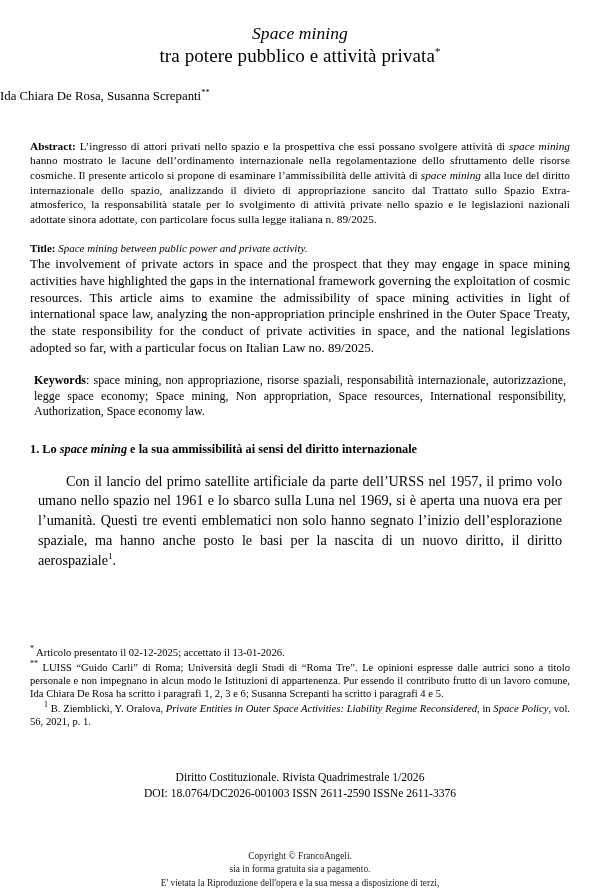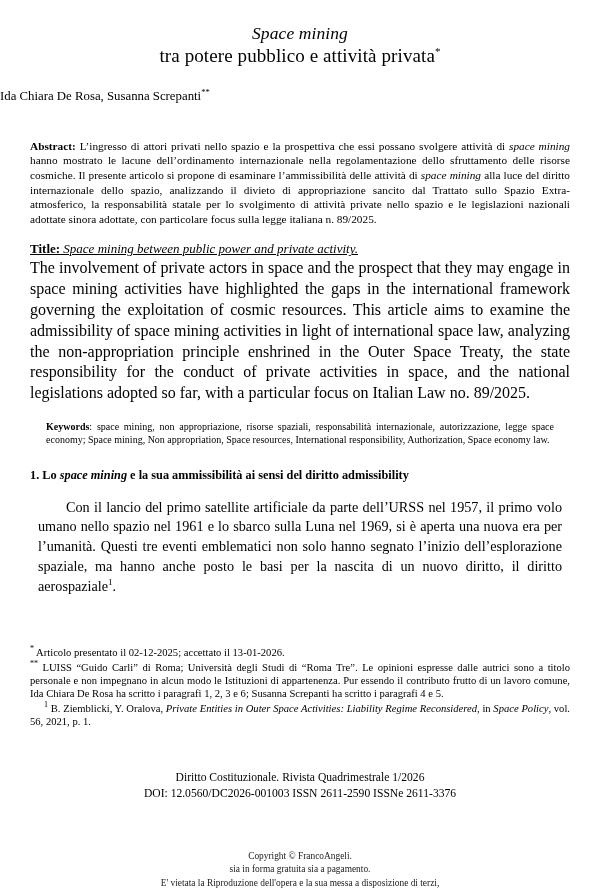--- a/index.html
+++ b/index.html
@@ -71,36 +71,35 @@
   p.abstract-p {
     font-size: 11.3px;
     line-height: 1.295;
   }
   .lbl { font-weight: bold; }
   .it { font-style: italic; }
 
   .title-en-block { margin-top: 15px; }
   p.title-en {
     margin: 0;
+    font-size: 11px;
+    line-height: 1.30;
+  }
+  p.abstract-en {
+    text-align: justify;
+    margin: 0;
     font-size: 13px;
-    line-height: 1.30;
-    text-decoration: underline;
-  }
-  p.abstract-en {
-    text-align: justify;
-    margin: 0;
-    font-size: 16px;
     line-height: 1.30;
   }
 
   .keywords-block { margin-top: 16px; }
   p.keywords {
     text-align: justify;
-    margin: 16px;
-    font-size: 10px;
+    margin: 4px;
+    font-size: 12px;
     line-height: 1.30;
   }
 
   
   .section-heading {
     margin-top: 22px;
     font-size: 12.3px;
     font-weight: bold;
     line-height: 1.3;
     text-align: left;
@@ -198,36 +197,36 @@
   <div class="col title-en-block">
     <p class="title-en"><span class="lbl">Title:</span><span class="it"> Space mining between public power and private activity.</span></p>
     <p class="abstract-en">The involvement of private actors in space and the prospect that they may engage in space mining activities have highlighted the gaps in the international framework governing the exploitation of cosmic resources. This article aims to examine the admissibility of space mining activities in light of international space law, analyzing the non-appropriation principle enshrined in the Outer Space Treaty, the state responsibility for the conduct of private activities in space, and the national legislations adopted so far, with a particular focus on Italian Law no. 89/2025.</p>
   </div>
 
   <div class="col keywords-block">
     <p class="keywords"><span class="lbl">Keywords</span><span>: space mining, non appropriazione, risorse spaziali, responsabilità internazionale, autorizzazione, legge space economy; Space mining, Non appropriation, Space resources, International responsibility, Authorization, Space economy law.</span></p>
   </div>
 
   <div class="col">
-    <div class="section-heading"><span>1. Lo </span><span class="it">space mining</span><span> e la sua ammissibilità ai sensi del diritto admissibility</span></div>
+    <div class="section-heading"><span>1. Lo </span><span class="it">space mining</span><span> e la sua ammissibilità ai sensi del diritto internazionale</span></div>
   </div>
 
   <div class="body-block">
     <p class="body-p"><span>Con il lancio del primo satellite artificiale da parte dell’URSS nel 1957, il primo volo umano nello spazio nel 1961 e lo sbarco sulla Luna nel 1969, si è aperta una nuova era per l’umanità. Questi tre eventi emblematici non solo hanno segnato l’inizio dell’esplorazione spaziale, ma hanno anche posto le basi per la nascita di un nuovo diritto, il diritto aerospaziale</span><span class="sup">1</span><span>.</span></p>
   </div>
 
   <div class="footnotes">
     <p class="fn"><span class="marker">*</span><span> Articolo presentato il 02-12-2025; accettato il 13-01-2026.</span></p>
     <p class="fn"><span class="marker">**</span><span> LUISS “Guido Carli” di Roma; Università degli Studi di “Roma Tre”. Le opinioni espresse dalle autrici sono a titolo personale e non impegnano in alcun modo le Istituzioni di appartenenza. Pur essendo il contributo frutto di un lavoro comune, Ida Chiara De Rosa ha scritto i paragrafi 1, 2, 3 e 6; Susanna Screpanti ha scritto i paragrafi 4 e 5.</span></p>
     <p class="fn-num"><span class="marker-num">1</span><span> B. Ziemblicki, Y. Oralova, </span><span class="it">Private Entities in Outer Space Activities: Liability Regime Reconsidered</span><span>, in </span><span class="it">Space Policy</span><span>, vol. 56, 2021, p. 1.</span></p>
   </div>
 
   <div class="journal-footer">
     <div>Diritto Costituzionale. Rivista Quadrimestrale 1/2026</div>
-    <div>DOI: 12.0560/DC2026-001003  ISSN 2611-2590 ISSNe 2611-3376</div>
+    <div>DOI: 18.0764/DC2026-001003  ISSN 2611-2590 ISSNe 2611-3376</div>
   </div>
 
   <div class="copyright">
     <div>Copyright © FrancoAngeli.</div>
     <div>sia in forma gratuita sia a pagamento.</div>
     <div>E' vietata la Riproduzione dell'opera e la sua messa a disposizione di terzi,</div>
     <div>Il documento può essere concesso in licenza individuale o istituzionale.</div>
   </div>
 
 </div>

